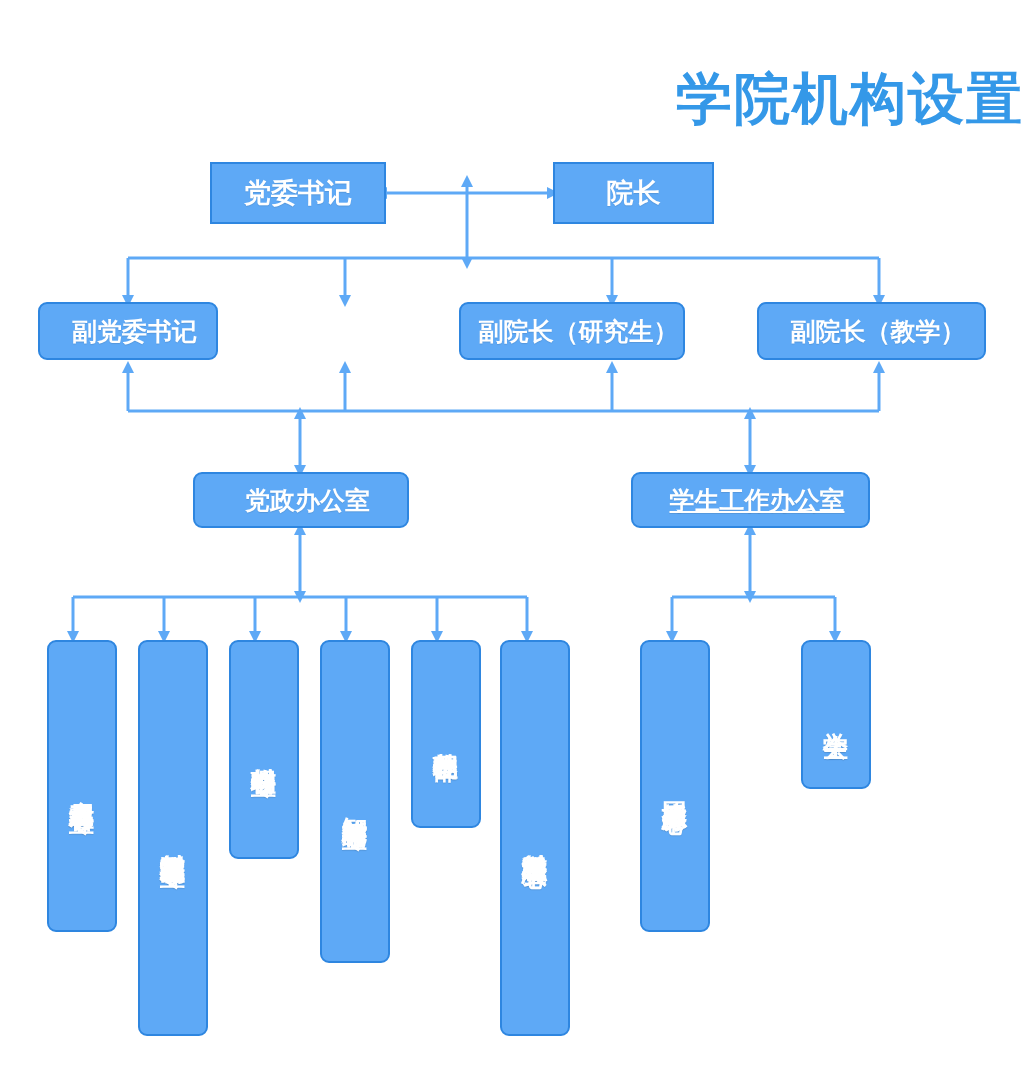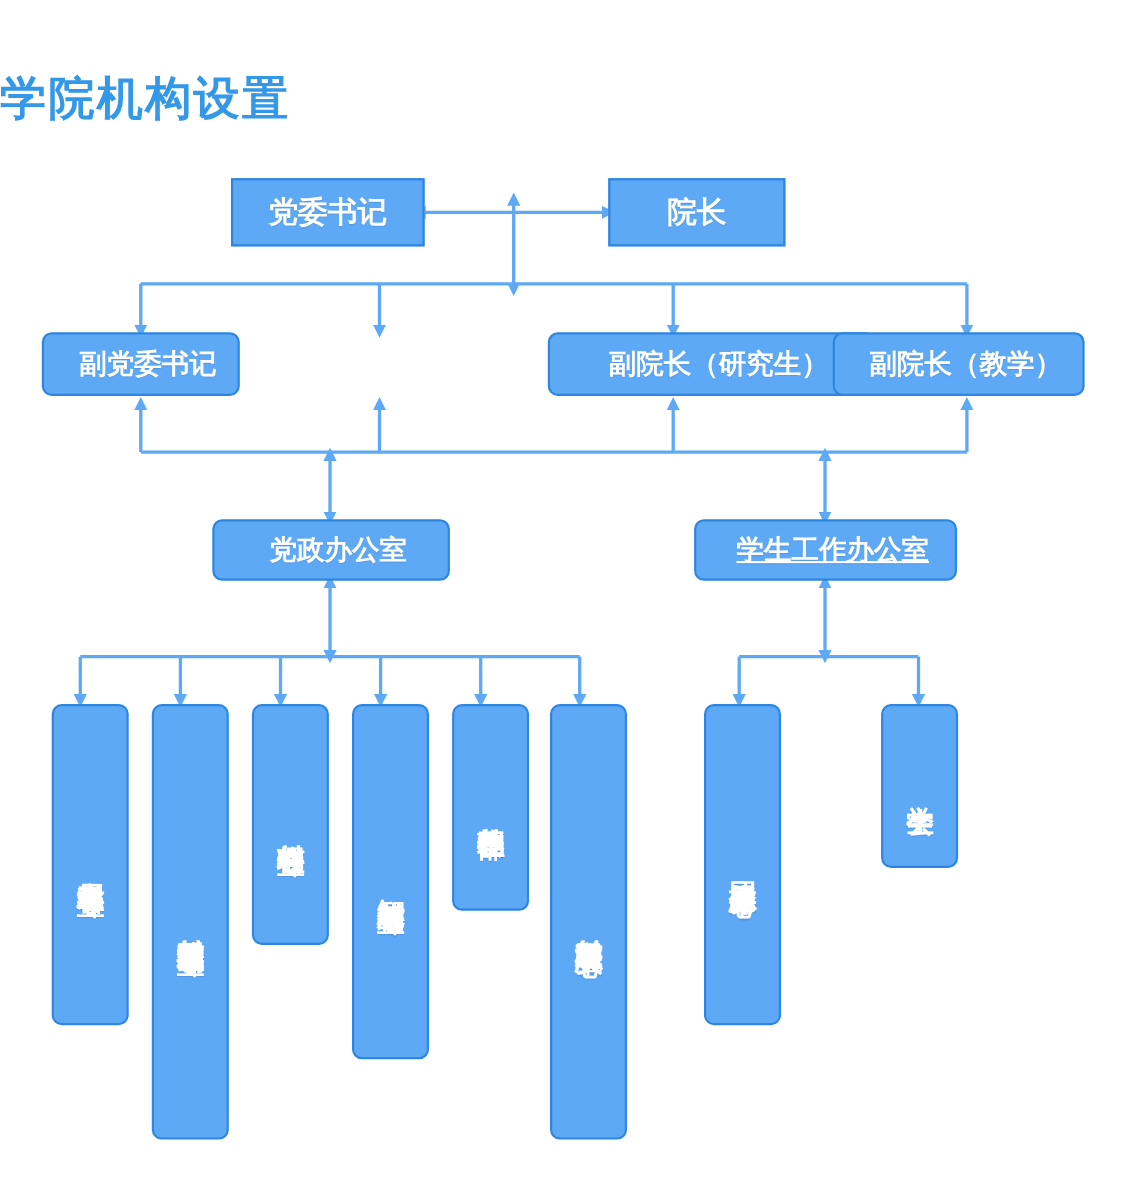--- a/index.html
+++ b/index.html
@@ -4,22 +4,22 @@
 <style>
   html,body{margin:0;padding:0;background:#ffffff;}
   body{
     font-family:"Liberation Sans","DejaVu Sans",sans-serif;
     width:1024px;height:1074px;position:relative;overflow:hidden;
   }
   #chart-root{position:absolute;left:0;top:0;width:1024px;height:1074px;}
   svg.connectors{position:absolute;left:0;top:0;width:1024px;height:1074px;pointer-events:none;}
 
   .title{
-    position:absolute;left:0;top:62px;width:1024px;text-align:left;
-    font-size:42px;font-weight:bold;color:#3498e8;letter-spacing:2px;
+    position:absolute;left:0;top:62px;width:1024px;text-align:right;
+    font-size:56px;font-weight:bold;color:#3498e8;letter-spacing:2px;
     white-space:nowrap;
   }
 
   .node{
     position:absolute;
     box-sizing:border-box;
     background:#5EA9F6;
     border:2px solid #2E86E0;
     color:#ffffff;
     font-weight:bold;
@@ -103,21 +103,21 @@
     </g>
   </svg>
 
   <div class="node sharp lvl0" style="left:210px;top:162px;width:176px;height:62px;">党委书记</div>
 
   <div class="node sharp lvl0" style="left:553px;top:162px;width:161px;height:62px;text-align:center;">院长</div>
 
   <div class="node round lvl1" style="left:38px;top:302px;width:180px;height:58px;">副党委书记</div>
 
 
-  <div class="node round lvl1" style="left:498px;top:302px;width:298px;height:58px;">副院长（研究生）</div>
+  <div class="node round lvl1" style="left:459px;top:302px;width:226px;height:58px;">副院长（研究生）</div>
 
   <div class="node round lvl2" style="left:193px;top:472px;width:216px;height:56px;">党政办公室</div>
 
   <div class="node round lvl1" style="left:757px;top:302px;width:229px;height:58px;">副院长（教学）</div>
 
   <div class="node round lvl2" style="left:631px;top:472px;width:239px;height:56px;text-decoration:underline;">学生工作办公室</div>
 
   <div class="node round vert leaf" style="left:47px;top:640px;width:70px;height:292px;">金属材料工程专业</div>
 
   <div class="node round vert leaf" style="left:138px;top:640px;width:70px;height:396px;">材料成型及控制工程专业</div>

